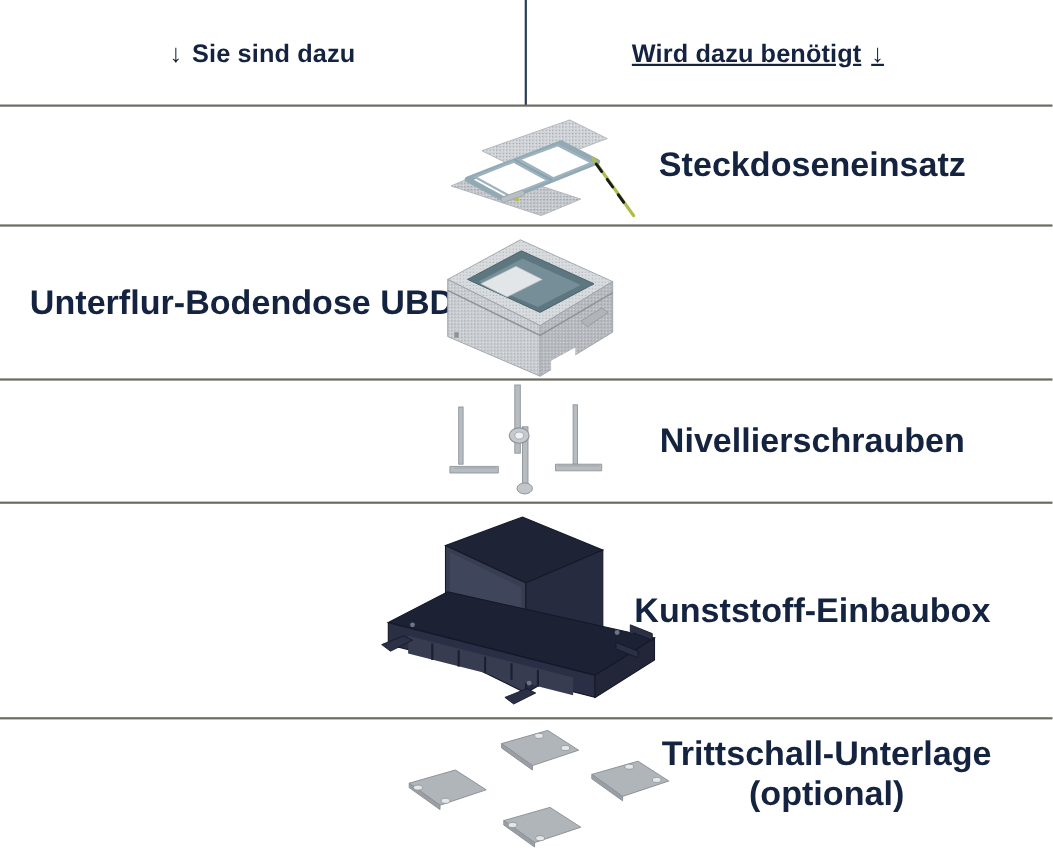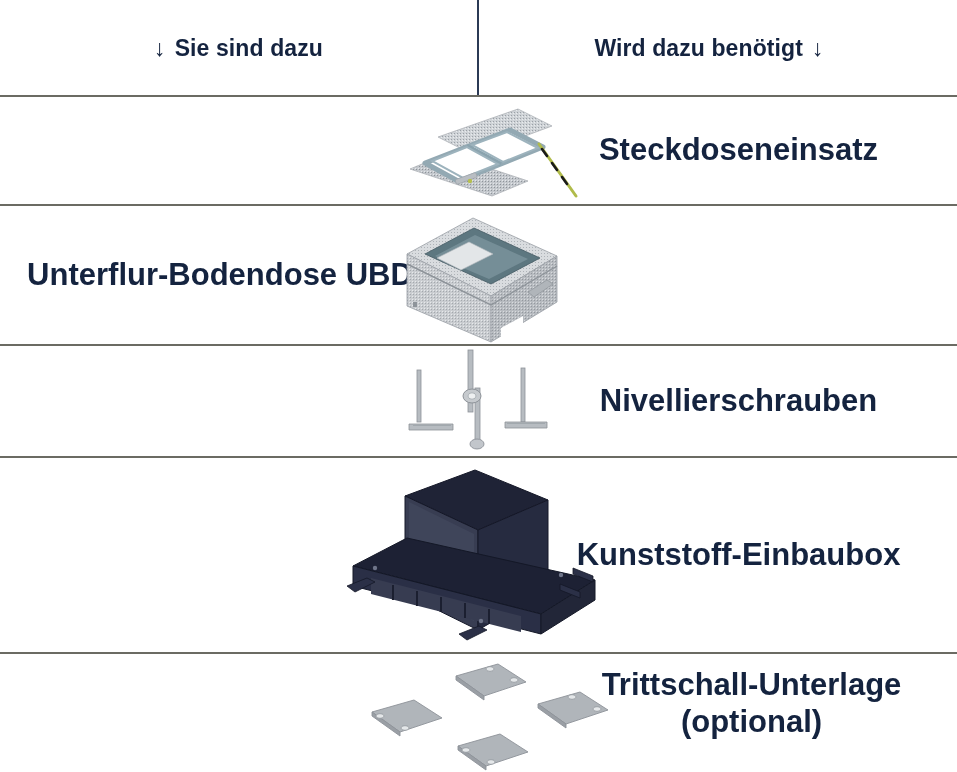--- a/index.html
+++ b/index.html
@@ -53,21 +53,21 @@
     display: flex;
     align-items: center;
     justify-content: center;
     font-size: 23px;
     font-weight: bold;
     letter-spacing: 0.1px;
     color: #14233f;
     white-space: nowrap;
   }
   .head-left  { left: 0px;   width: 477px; }
-  .head-right { left: 499px; width: 420px; }
+  .head-right { left: 479px; width: 420px; text-decoration: underline; }
   .arrow {
     font-size: 23px;
     font-weight: normal;
     line-height: 1;
     display: inline-block;
   }
   .arrow.lead { margin-right: 9px; }
   .arrow.trail { margin-left: 9px; }
 
   

